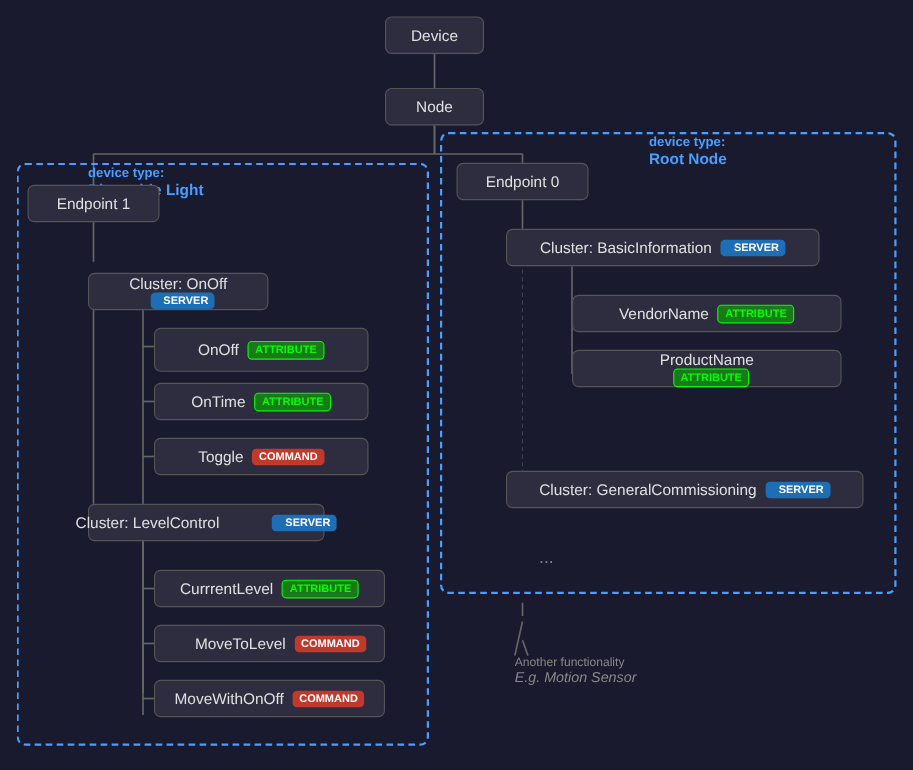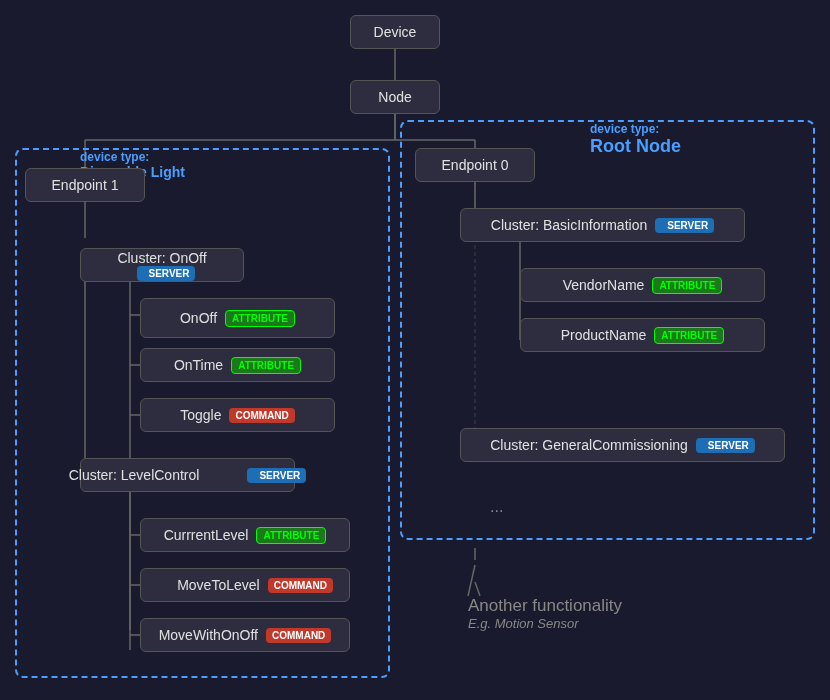--- a/index.html
+++ b/index.html
@@ -140,21 +140,21 @@
   </div>
   <div class="device-type-label" style="left:80px; top:150px;">
     <div>device type:</div>
     <div style="color:#4a9eff; font-size:14px;">Dimmable Light</div>
   </div>
 
   <div class="dashed-box" style="left:400px; top:120px; width:415px; height:420px;">
   </div>
   <div class="device-type-label" style="left:590px; top:122px;">
     <div>device type:</div>
-    <div style="color:#4a9eff; font-size:18px;">Root Node</div>
+    <div style="color:#4a9eff; font-size:14px;">Root Node</div>
   </div>
 
   <div class="node-box" style="left:350px; top:15px; width:90px; height:34px;">
     <span>Device</span>
   </div>
 
   <div class="node-box" style="left:350px; top:80px; width:90px; height:34px;">
     <span>Node</span>
   </div>
 
@@ -209,29 +209,29 @@
   <div class="node-box" style="left:460px; top:208px; width:285px; height:34px;">
     <span>Cluster: BasicInformation</span>
     <span class="badge badge-server">SERVER</span>
   </div>
 
   <div class="node-box" style="left:520px; top:268px; width:245px; height:34px;">
     <span>VendorName</span>
     <span class="badge badge-attribute">ATTRIBUTE</span>
   </div>
 
-  <div class="node-box" style="left:520px; top:318px; width:245px; height:34px;">
+  <div class="node-box" style="left:520px; top:318px; width:245px; height:34px;flex-direction:column;">
     <span>ProductName</span>
     <span class="badge badge-attribute">ATTRIBUTE</span>
   </div>
 
   <div class="node-box" style="left:460px; top:428px; width:325px; height:34px;">
     <span>Cluster: GeneralCommissioning</span>
     <span class="badge badge-server">SERVER</span>
   </div>
 
 
   <div style="position:absolute; left:468px; top:596px;">
-    <div style="color:#888; font-size:17px;">Another functionality</div>
+    <div style="color:#888; font-size:11px;">Another functionality</div>
     <div class="italic-text">E.g. Motion Sensor</div>
   </div>
 
 </div>
 
 </body></html>

